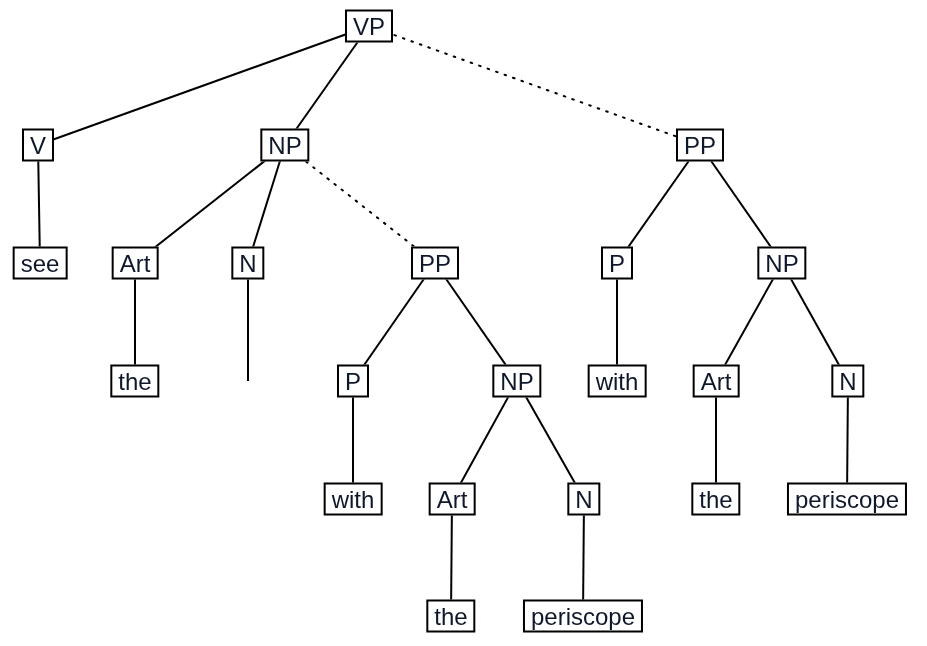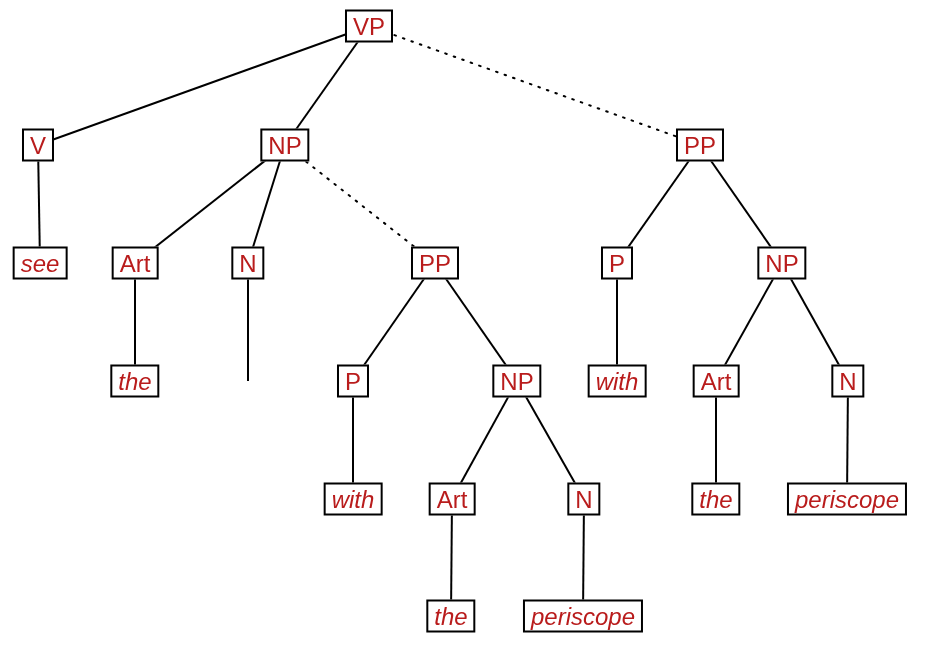--- a/index.html
+++ b/index.html
@@ -27,29 +27,28 @@
     top: 0;
     width: 100%;
     height: 100%;
     z-index: 1;
   }
   .node {
     position: absolute;
     transform: translate(-50%, -50%);
     background: #ffffff;
     border: 2px solid #000000;
-    color: #b91c1c;
+    color: #0f172a;
     font-size: 24px;
     line-height: 27px;
     padding: 1px 6px;
     white-space: nowrap;
     text-align: center;
   }
   .node.word {
-    font-style: italic;
   }
   line.edge-solid {
     stroke-width: 2;
   }
   line.edge-dotted {
     stroke-width: 2;
     stroke-dasharray: 1.6 7.4;
     stroke-linecap: round;
   }
 </style>

